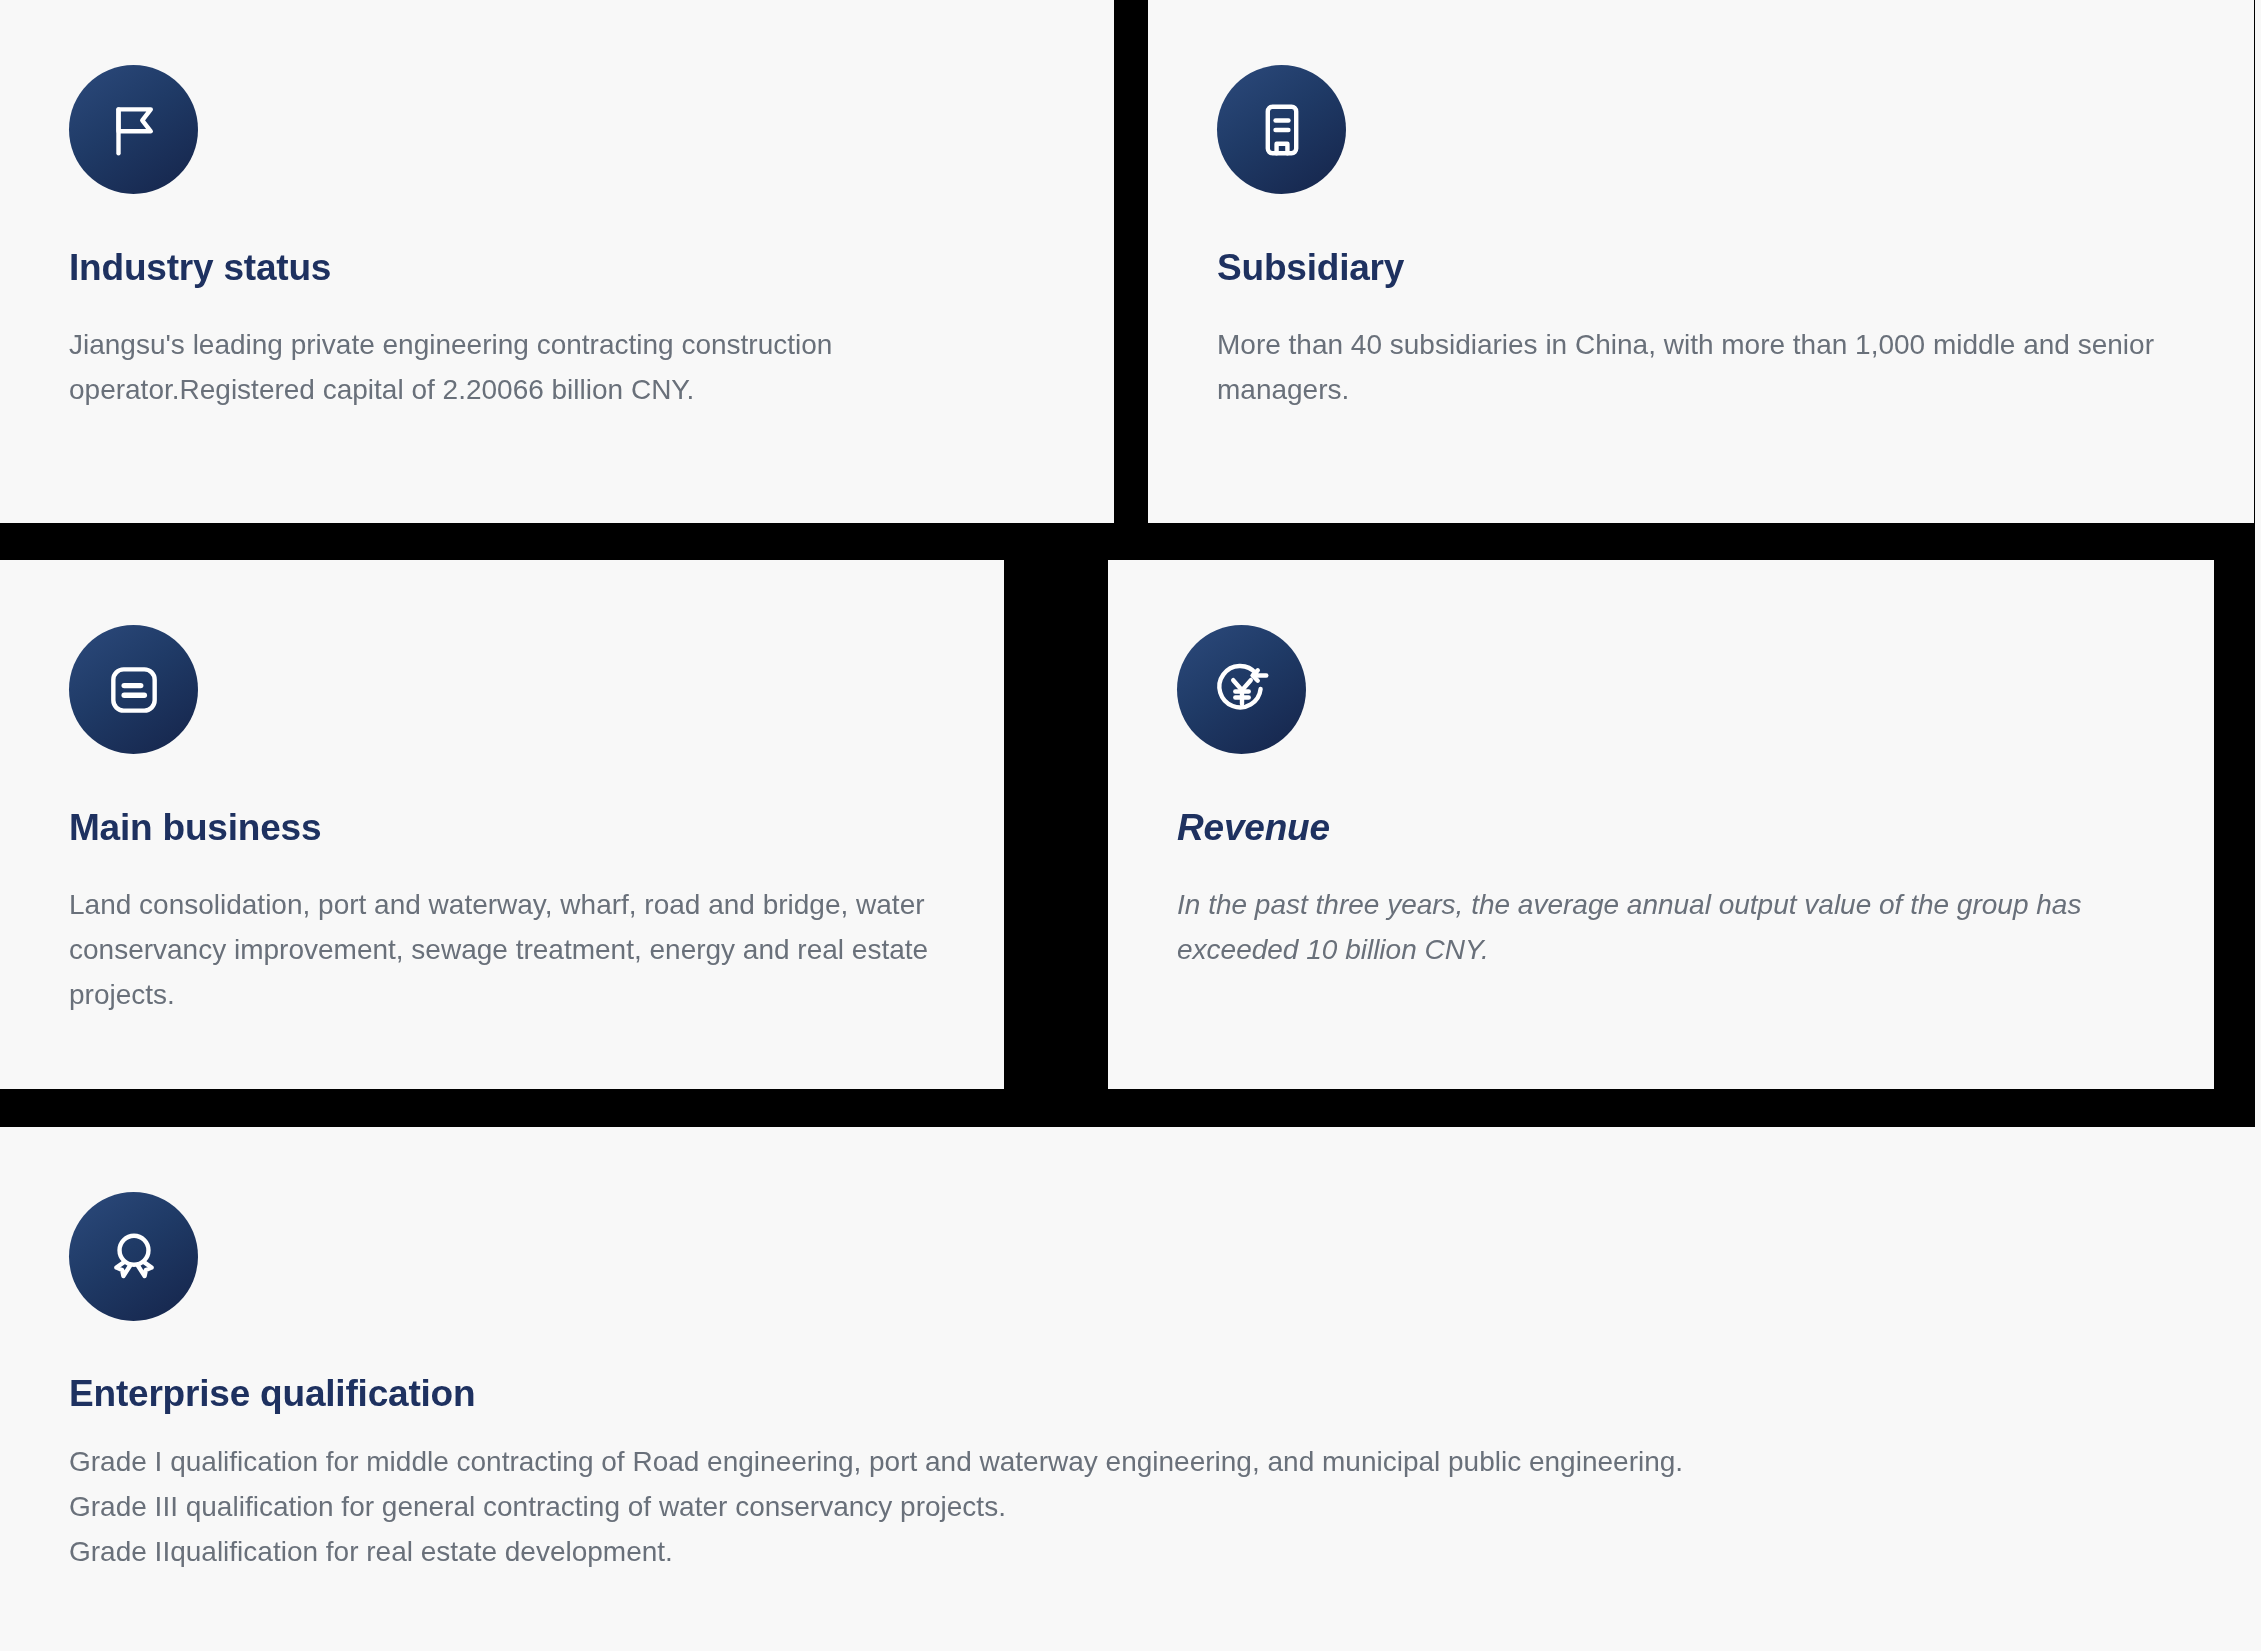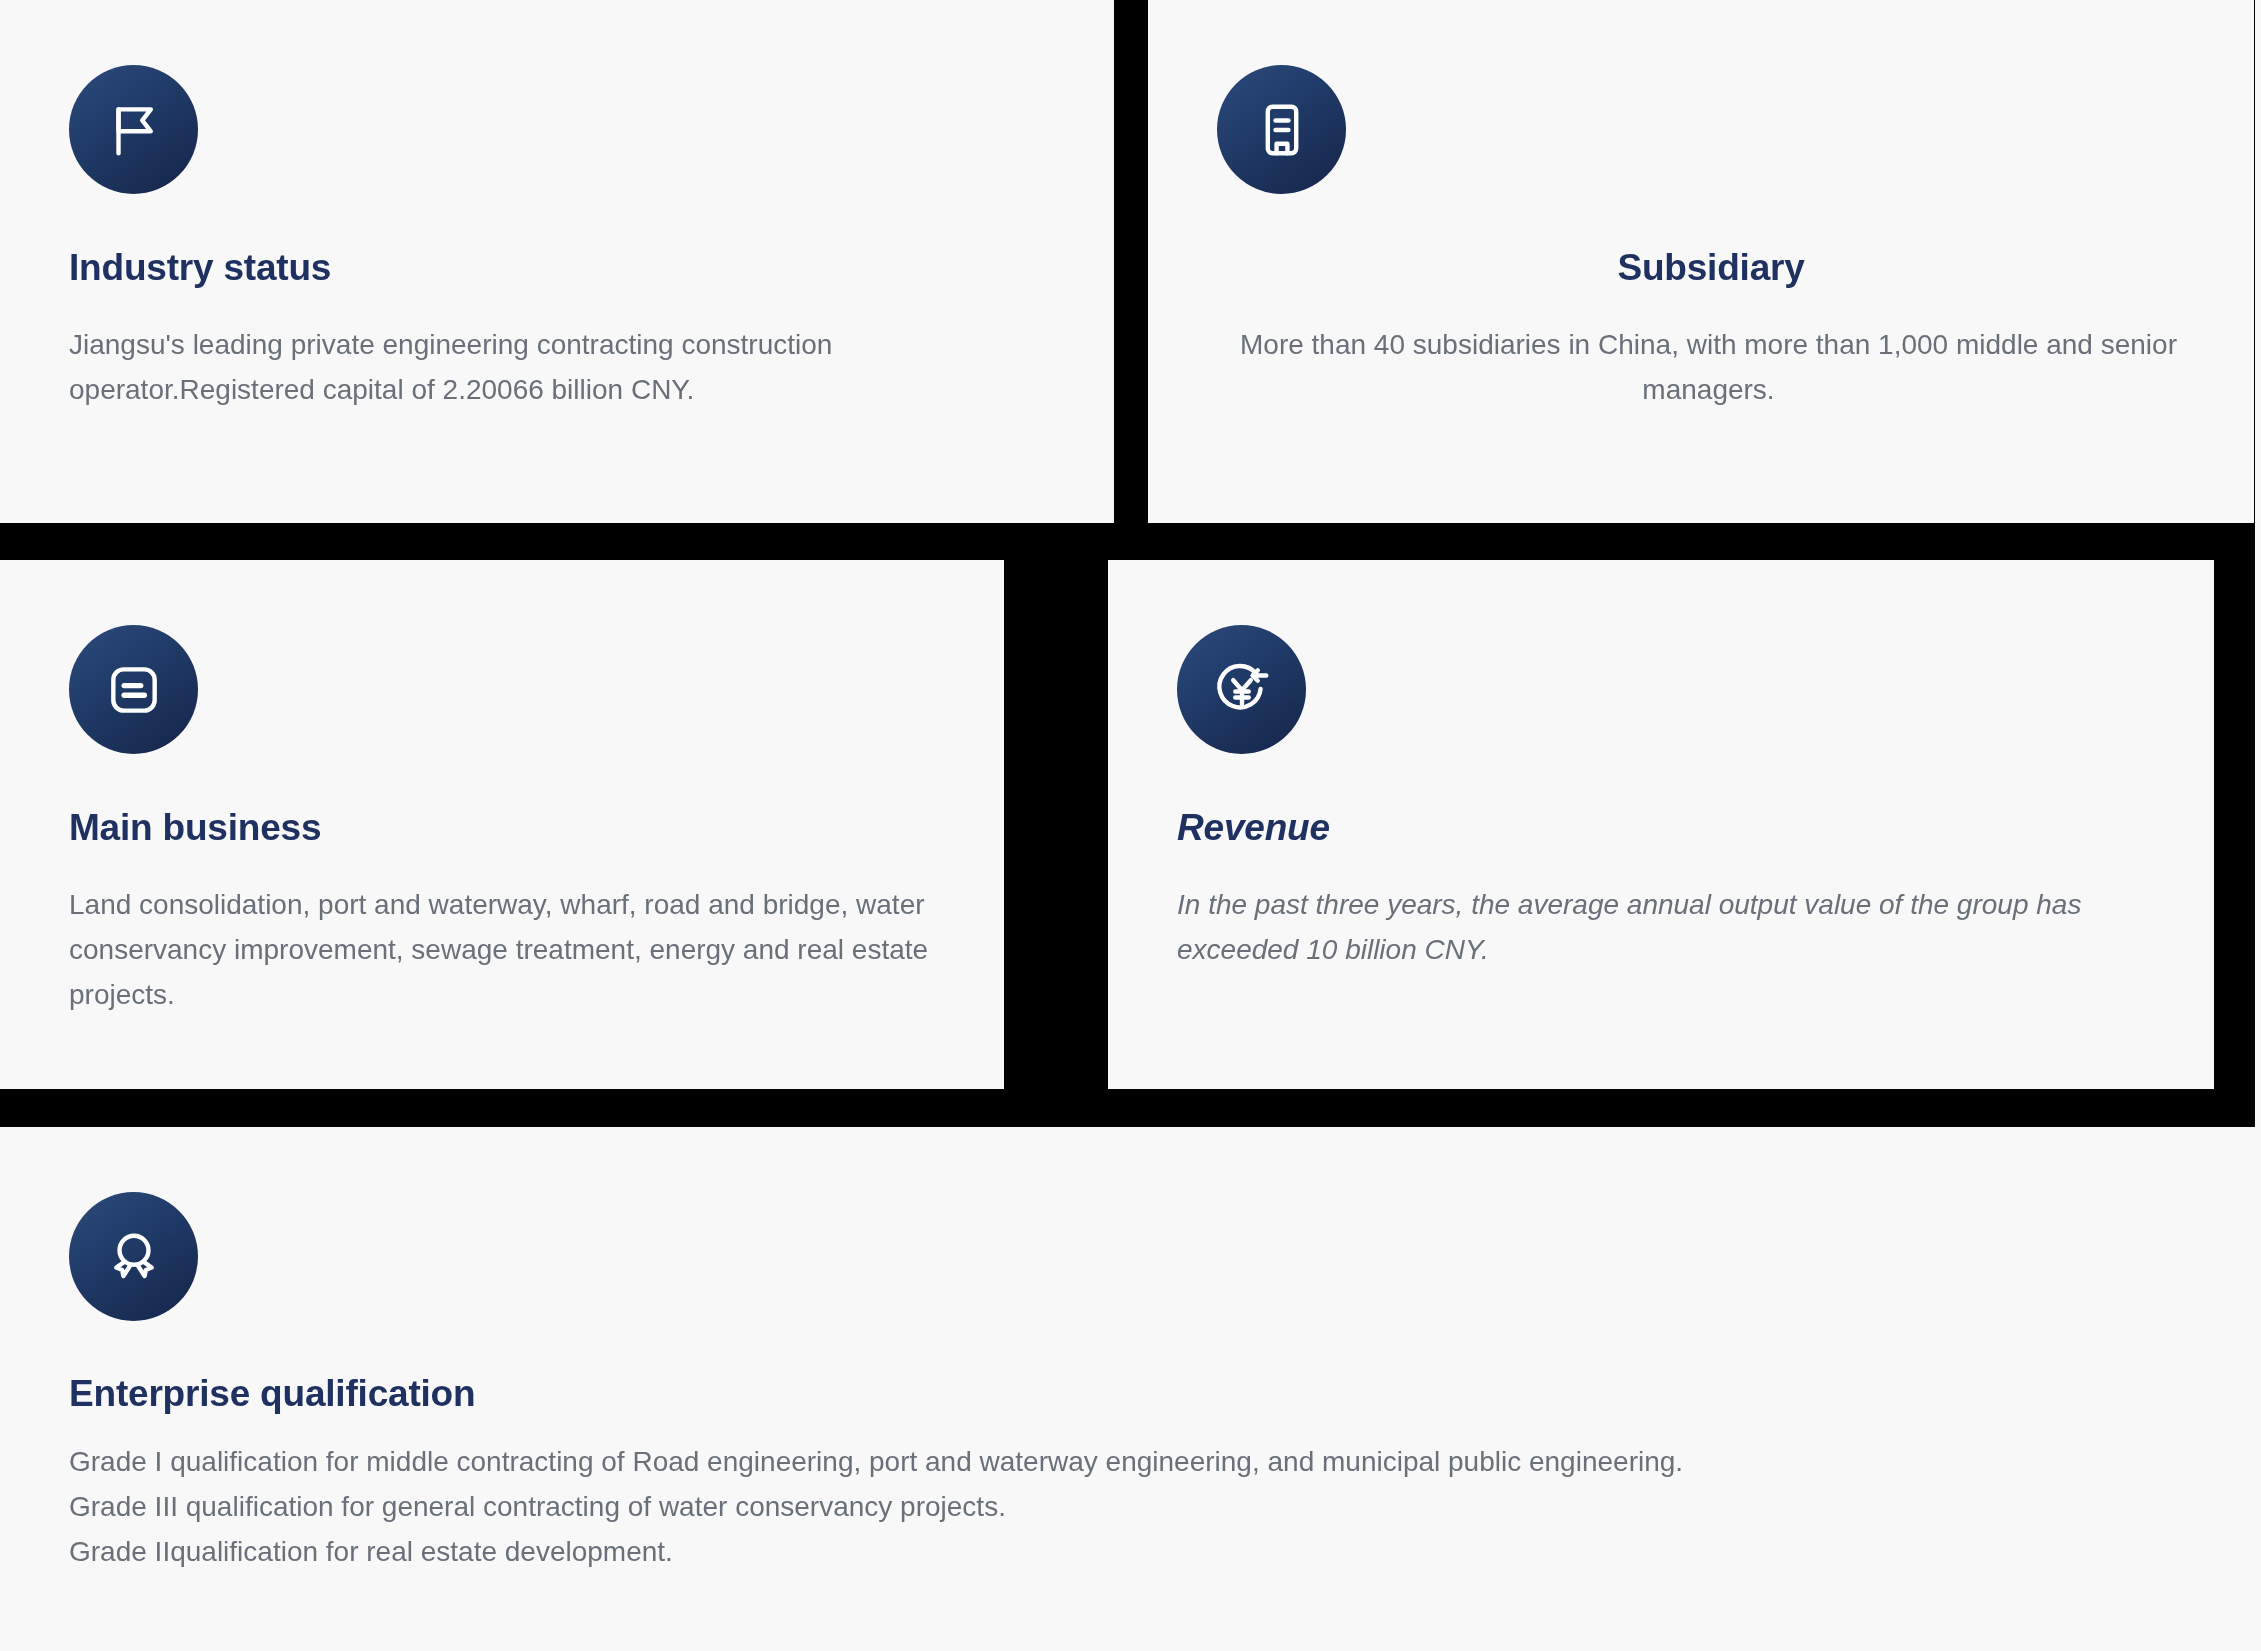--- a/index.html
+++ b/index.html
@@ -21,21 +21,21 @@
   }
 
   
   .card {
     position: absolute;
     background: #f8f8f8;
     padding: 65px 49px 0 69px;
   }
 
   #card-industry    { left: 0;    top: 0;     width: 1114px; height: 523px; }
-  #card-subsidiary  { left: 1148px; top: 0;   width: 1106px; height: 523px; text-align: center; }
+  #card-subsidiary  { left: 1148px; top: 0;   width: 1106px; height: 523px; }
   #card-main        { left: 0;    top: 560px; width: 1004px; height: 529px; }
   #card-revenue     { left: 1108px; top: 560px; width: 1106px; height: 529px; font-style: italic; }
   #card-enterprise  { left: 0;    top: 1127px; width: 2255px; height: 524px; }
 
   
   .right-sliver {
     position: absolute;
     left: 2255px; top: 0;
     width: 6.7px; height: 1651px;
     background: #f8f8f8;

